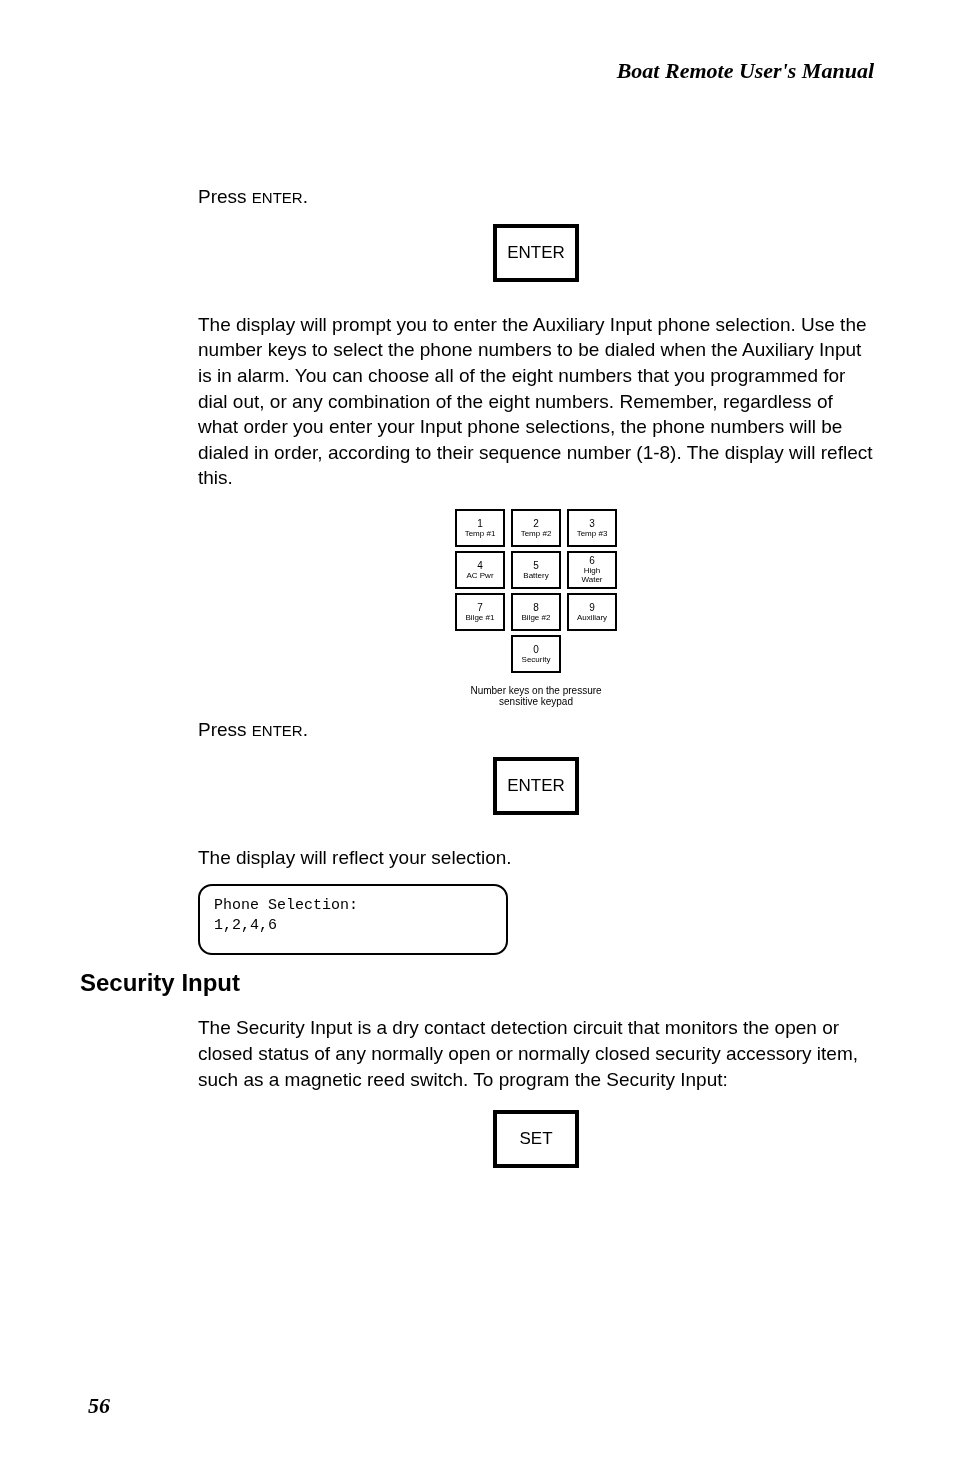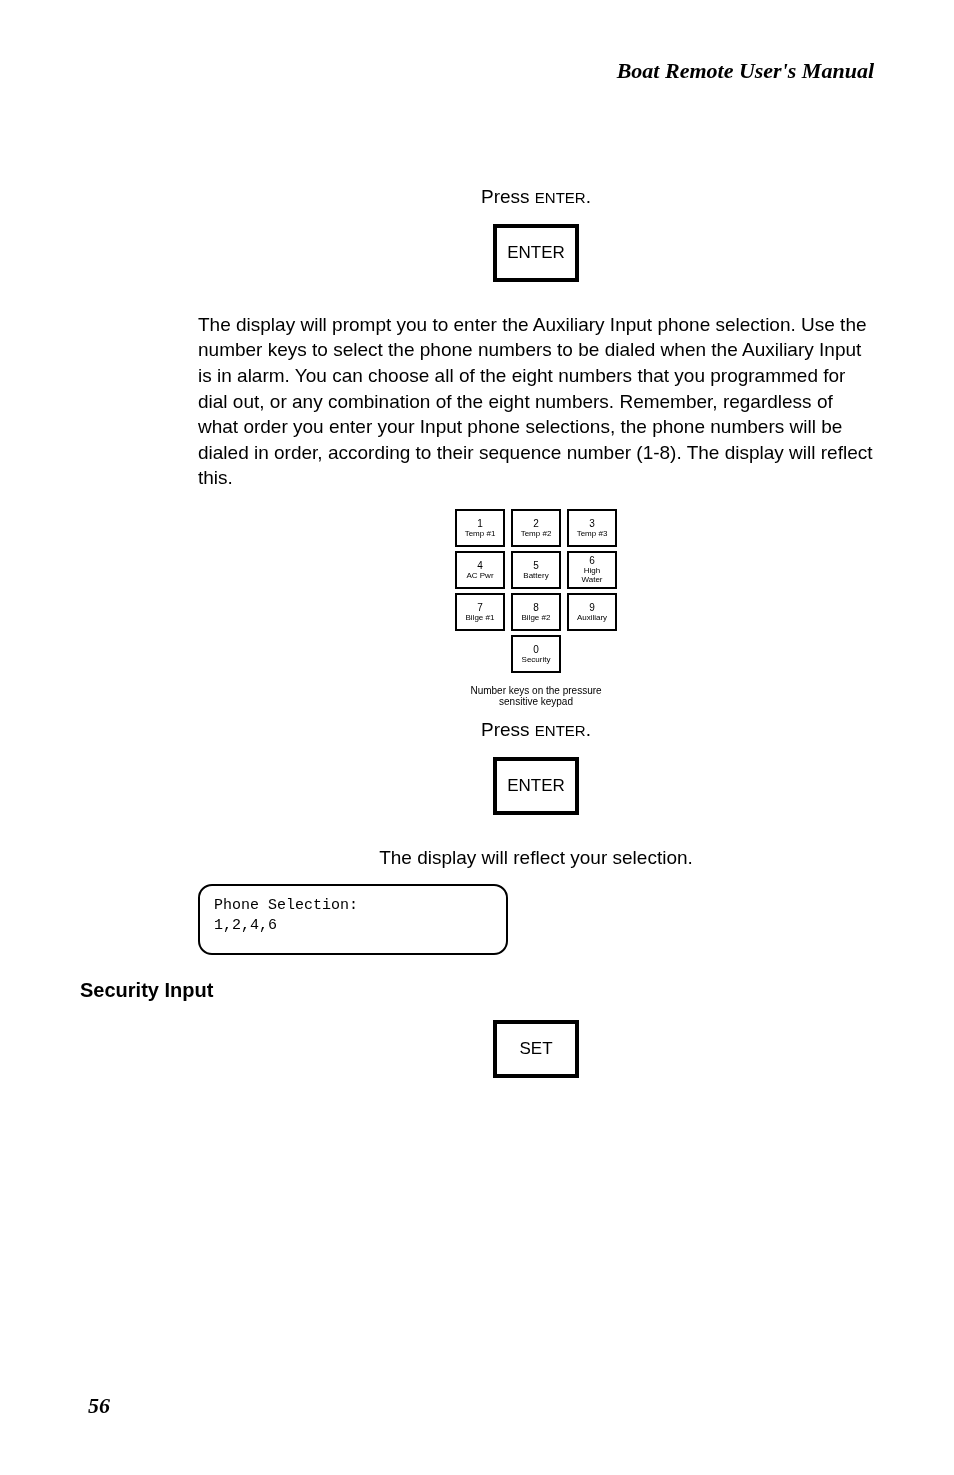--- a/index.html
+++ b/index.html
@@ -21,21 +21,21 @@
     text-align: right;
   }
   .content {
     margin-left: 118px;
   }
   .para {
     font-size: 19px;
     line-height: 1.35;
     margin-bottom: 18px;
   }
-  .para-tight { margin-bottom: 14px; text-align: center; }
+  .para-tight { margin-bottom: 14px; }
   .enter-box, .set-box {
     border: 4px solid #000;
     width: 86px;
     height: 58px;
     display: flex;
     align-items: center;
     justify-content: center;
     font-size: 17px;
     margin: 10px auto 30px auto;
   }
@@ -68,24 +68,24 @@
     margin-top: 12px;
   }
   .lcd {
     border: 2px solid #000;
     border-radius: 14px;
     width: 310px;
     padding: 10px 14px 18px 14px;
     font-family: "Courier New", monospace;
     font-size: 15px;
     line-height: 1.3;
-    margin: 6px 0 24px 0;
+    margin: 6px 0 14px 0;
   }
   .section-heading {
-    font-size: 20px;
+    font-size: 24px;
     margin: 6px 0 18px 0;
   }
   .page-num {
     position: absolute;
     bottom: 56px;
     left: 88px;
     font-family: "Times New Roman", Times, serif;
     font-weight: bold;
     font-style: italic;
     font-size: 22px;
@@ -174,18 +174,19 @@
   <div class="lcd">
     <div>Phone Selection:</div>
     <div>1,2,4,6</div>
   </div>
 
 </div>
 
 <h2 class="section-heading">Security Input</h2>
 
 <div class="content">
+  <p class="para">The Security Input is a dry contact detection circuit that monitors the open or closed status of any normally open or normally closed security accessory item, such as a magnetic reed switch. To program the Security Input:</p>
 
 
   <div class="set-box">SET</div>
 </div>
 
 <div class="page-num">56</div>
 
 </body></html>

